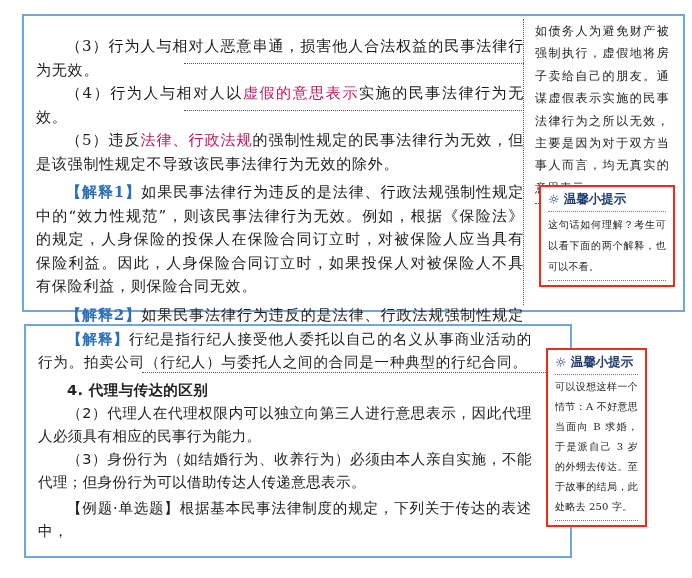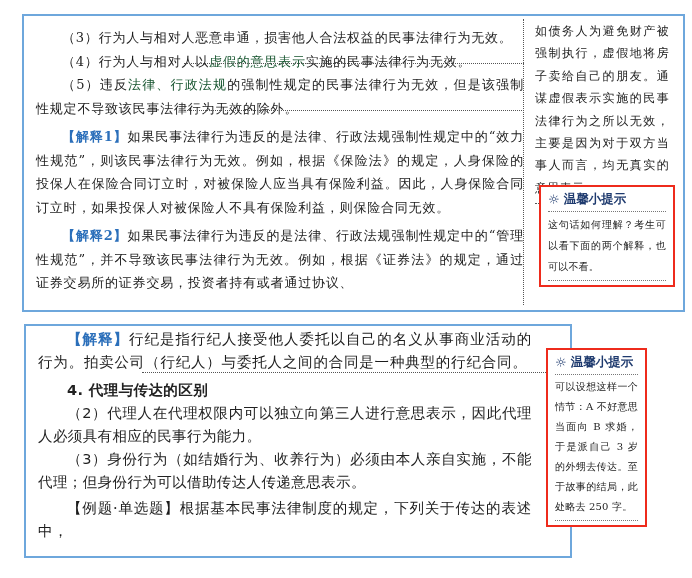--- a/index.html
+++ b/index.html
@@ -7,29 +7,29 @@
     position:relative;width:692px;height:578px;background:#ffffff;overflow:hidden;
     font-family:"DejaVu Serif","Liberation Serif",serif;color:#1c1c1c;
   }
   .panel{
     position:absolute;background:#ffffff;border:2px solid #6ea7dc;box-sizing:border-box;
   }
   #panel1{left:22px;top:14px;width:663px;height:298px;}
   #panel2{left:24px;top:324px;width:548px;height:234px;}
 
   .main-col{position:absolute;}
-  #p1-main{left:12px;top:10px;width:488px;font-size:13px;line-height:23.5px;letter-spacing:0.8px;}
+  #p1-main{left:12px;top:19px;width:488px;font-size:15px;line-height:23.5px;letter-spacing:0.8px;}
   #p2-main{left:12px;top:1px;width:494px;font-size:14.5px;line-height:23px;letter-spacing:0.8px;}
 
   .para{margin:0;text-indent:2em;text-align:justify;}
   .para.gap{margin-top:5px;}
   .para.gap2{margin-top:3px;}
   .para.hei{font-family:"DejaVu Sans","Liberation Sans",sans-serif;letter-spacing:0.4px;color:#222;}
   .para.heading{font-weight:bold;}
-  .seg-blue{color:#14532d;}
+  .seg-blue{color:#be185d;}
   .seg-exp{color:#2b6fba;font-weight:bold;}
   .seg-bold{font-weight:normal;}
 
   .vdots{position:absolute;border-left:1px dotted #555;width:0;}
   #p1-vdots{left:499px;top:3px;height:286px;}
   .hdots{position:absolute;border-top:1px dotted #555;height:0;}
   #p1-dotA{left:160px;top:47px;width:340px;}
   #p1-dotB{left:160px;top:94px;width:340px;}
   #p2-dot{left:116px;top:46px;width:404px;}
 

